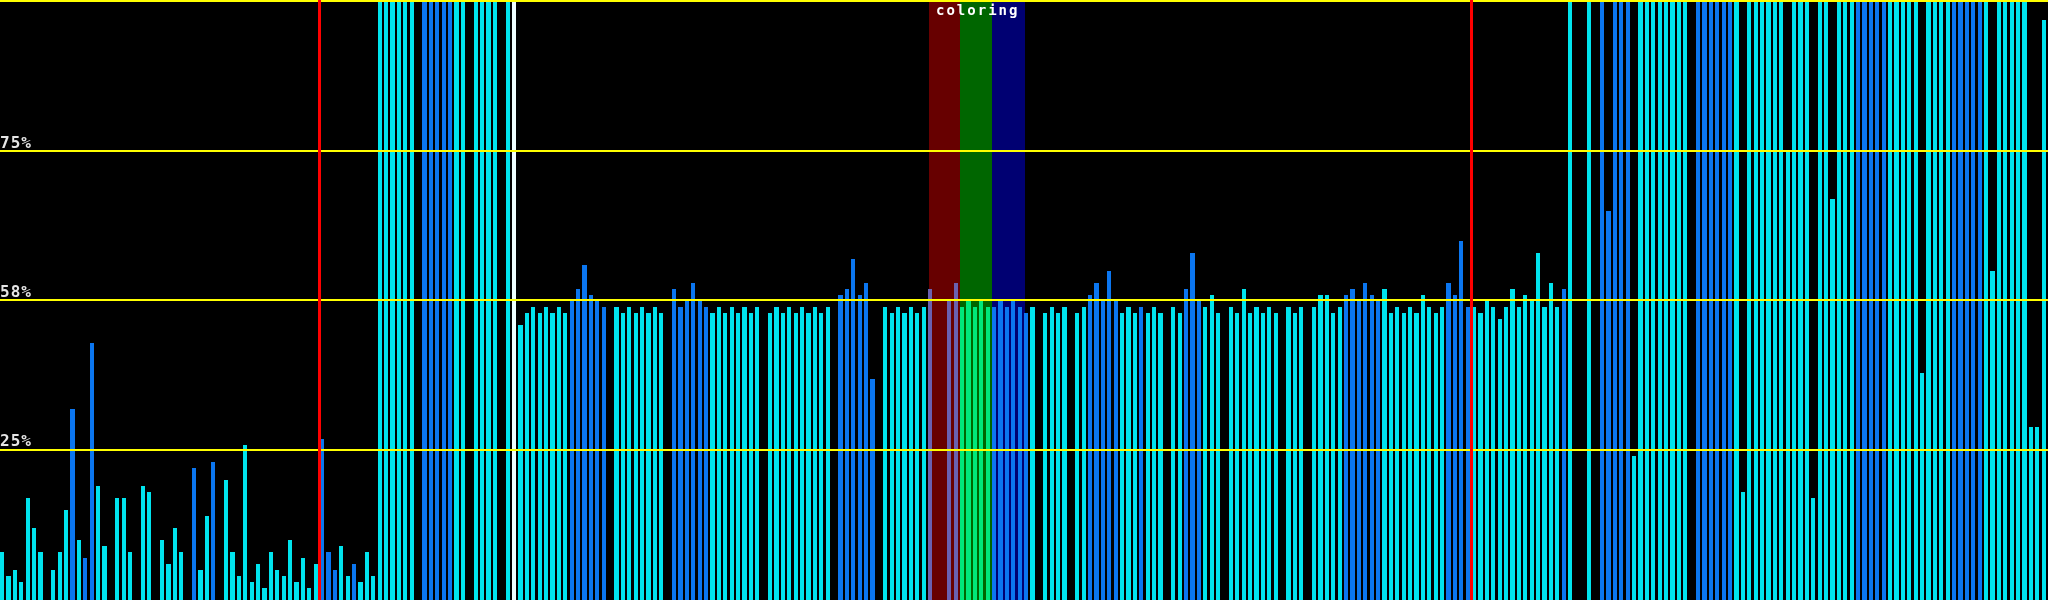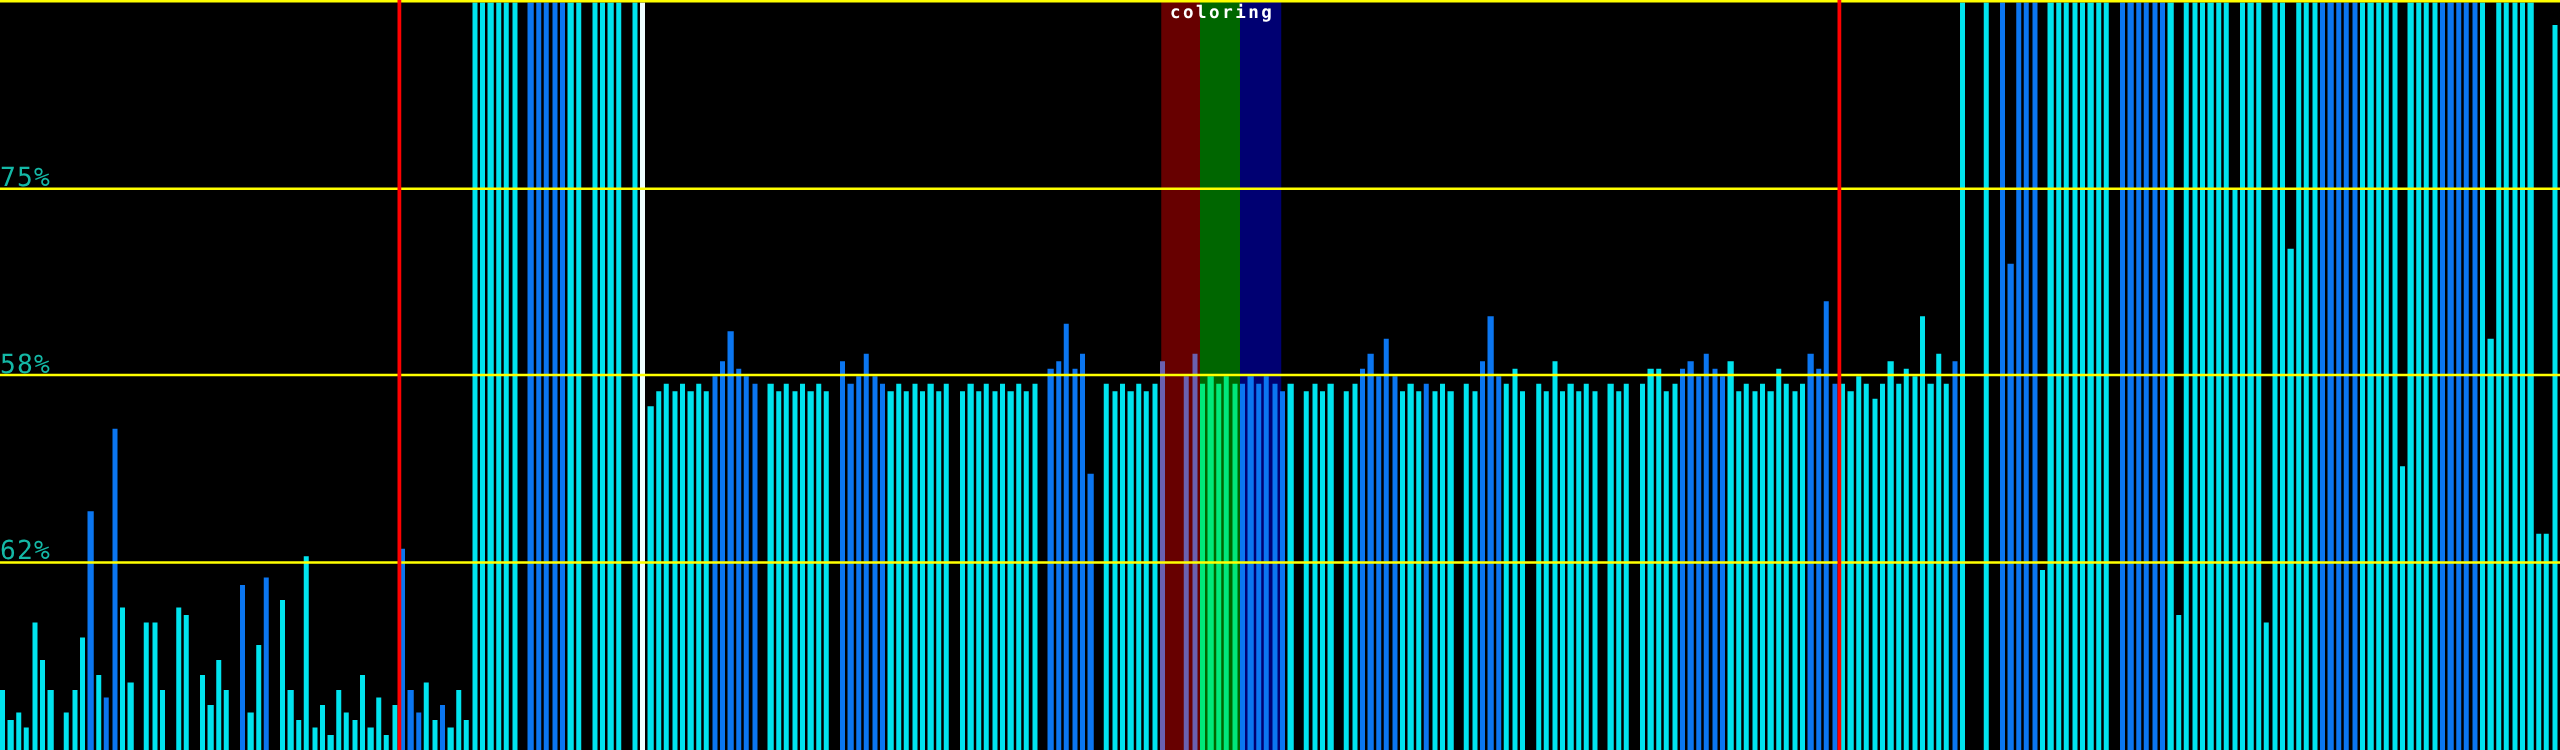--- a/index.html
+++ b/index.html
@@ -9,21 +9,21 @@
     background:#000;
     overflow:hidden;
     font-family:"DejaVu Sans Mono","Liberation Mono",monospace;
   }
   .band{position:absolute;top:0;bottom:0;}
   .bar{position:absolute;bottom:0;width:4.3px;}
   .gridline{position:absolute;left:0;right:0;height:2px;background:#ffff00;z-index:40;}
   .marker{position:absolute;top:0;bottom:0;width:3px;background:#ff0000;z-index:45;}
   .ylabel{
     position:absolute;left:0;z-index:50;
-    color:#14b8a6;font-size:21px;font-weight:normal;line-height:15px;
+    color:#e5e5e5;font-size:16px;font-weight:bold;line-height:15px;
     letter-spacing:1px;
   }
   .ylabel-75{bottom:450px;}
   .ylabel-50{bottom:301px;}
   .ylabel-25{bottom:152px;}
   .chart-title{
     position:absolute;left:936px;top:2px;z-index:60;
     color:#ffffff;font-size:14px;font-weight:bold;line-height:16px;
     letter-spacing:2px;
   }
@@ -338,15 +338,15 @@
       <div class="gridline" style="top: 149.5px; background: rgb(255, 255, 0);"></div>
       <div class="gridline" style="top: 299px; background: rgb(255, 255, 0);"></div>
       <div class="gridline" style="top: 448.5px; background: rgb(255, 255, 0);"></div>
     </div>
   <div id="markers-layer">
       <div class="marker" style="left: 318px; background: rgb(255, 0, 0);"></div>
       <div class="marker" style="left: 1470px; background: rgb(255, 0, 0);"></div>
     </div>
   <span class="ylabel ylabel-75">75%</span>
   <span class="ylabel ylabel-50">58%</span>
-  <span class="ylabel ylabel-25">62%</span>
+  <span class="ylabel ylabel-25">25%</span>
   <span class="chart-title">coloring</span>
 </div>
 
 </body></html>

